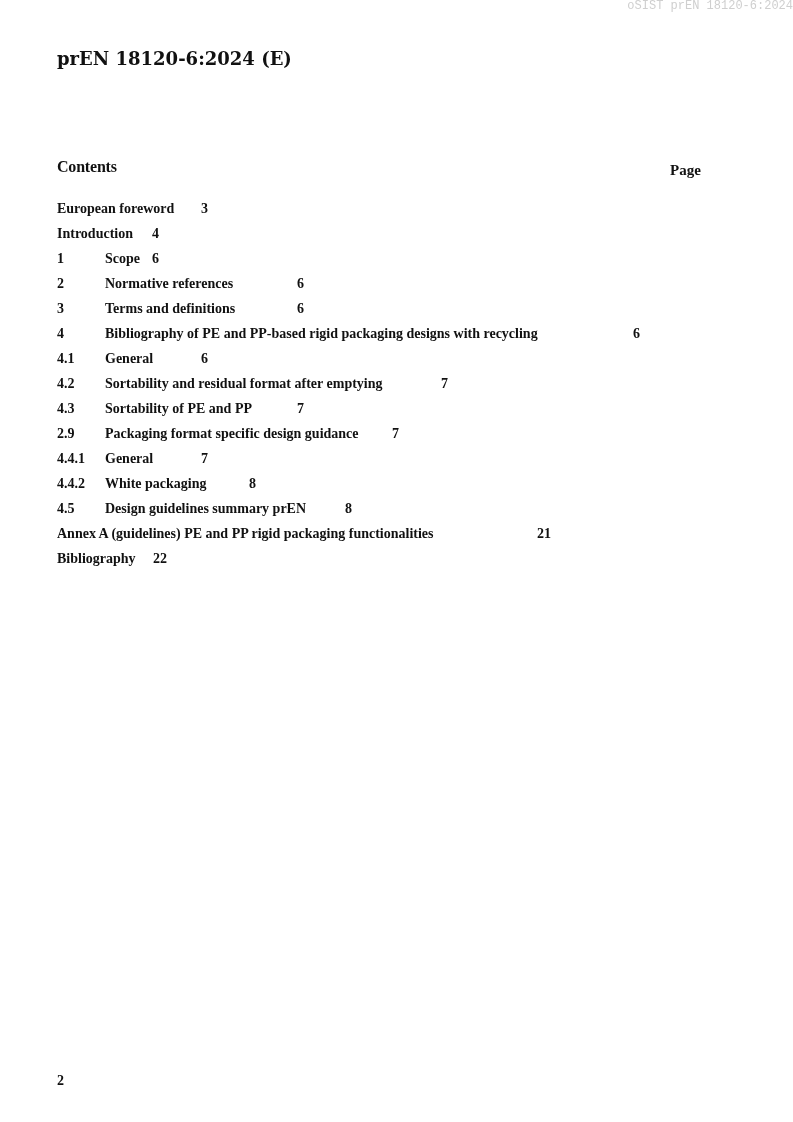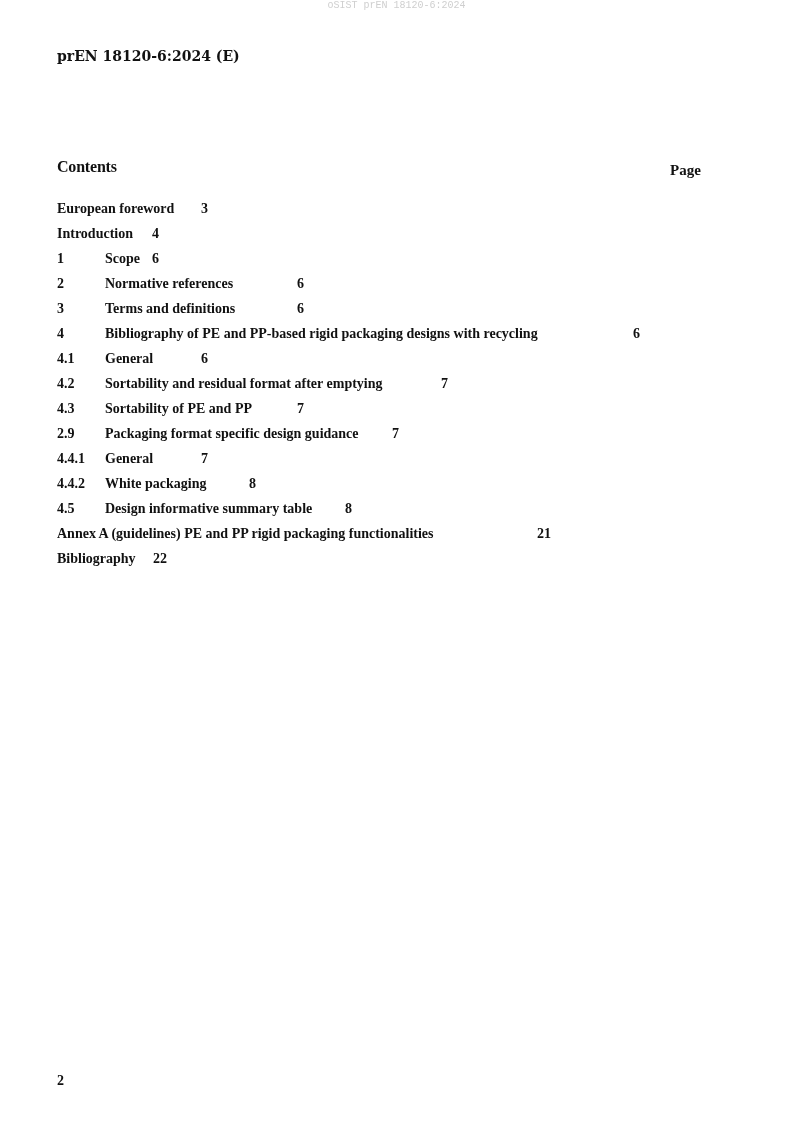--- a/index.html
+++ b/index.html
@@ -1,23 +1,23 @@
 <!DOCTYPE html>
 <html><head>
   <meta charset="utf-8">
   <style>
     html, body { margin: 0; padding: 0; background: #ffffff; }
     body { width: 793px; height: 1122px; position: relative; overflow: hidden; color: #111; }
     .watermark {
-      position: absolute; top: 0; left: 0; width: 793px; text-align: center;
-      font-family: "Liberation Mono", monospace; font-size: 10px; color: #cfcfcf; line-height: 12px;
+      position: absolute; top: 0; left: 0; width: 793px; text-align: right;
+      font-family: "Liberation Mono", monospace; font-size: 12px; color: #cfcfcf; line-height: 12px;
     }
     .doc-id {
       position: absolute; top: 48px; left: 57px;
-      font-family: "DejaVu Serif", serif; font-weight: bold; font-size: 14px;
+      font-family: "DejaVu Serif", serif; font-weight: bold; font-size: 18px;
     }
     .contents-title {
       position: absolute; top: 158px; left: 57px;
       font-family: "Liberation Serif", serif; font-weight: bold; font-size: 16px; letter-spacing: -0.2px;
     }
     .page-label {
       position: absolute; top: 162px; left: 670px;
       font-family: "Liberation Serif", serif; font-weight: bold; font-size: 15px;
     }
     .toc { position: absolute; top: 200px; left: 57px; width: 700px;
@@ -108,21 +108,21 @@
   </div>
 
   <div class="toc-entry" style="top:275px">
     <span class="toc-num">4.4.2</span>
     <span class="toc-title" style="left:48px">White packaging</span>
     <span class="toc-page" style="left:192px">8</span>
   </div>
 
   <div class="toc-entry" style="top:300px">
     <span class="toc-num">4.5</span>
-    <span class="toc-title" style="left:48px">Design informative summary table</span>
+    <span class="toc-title" style="left:48px">Design guidelines summary prEN</span>
     <span class="toc-page" style="left:288px">8</span>
   </div>
 
   <div class="toc-entry" style="top:325px">
     <span class="toc-title" style="left:0">Annex A (guidelines)  PE and PP rigid packaging functionalities</span>
     <span class="toc-page" style="left:480px">21</span>
   </div>
 
   <div class="toc-entry" style="top:350px">
     <span class="toc-title" style="left:0">Bibliography</span>

